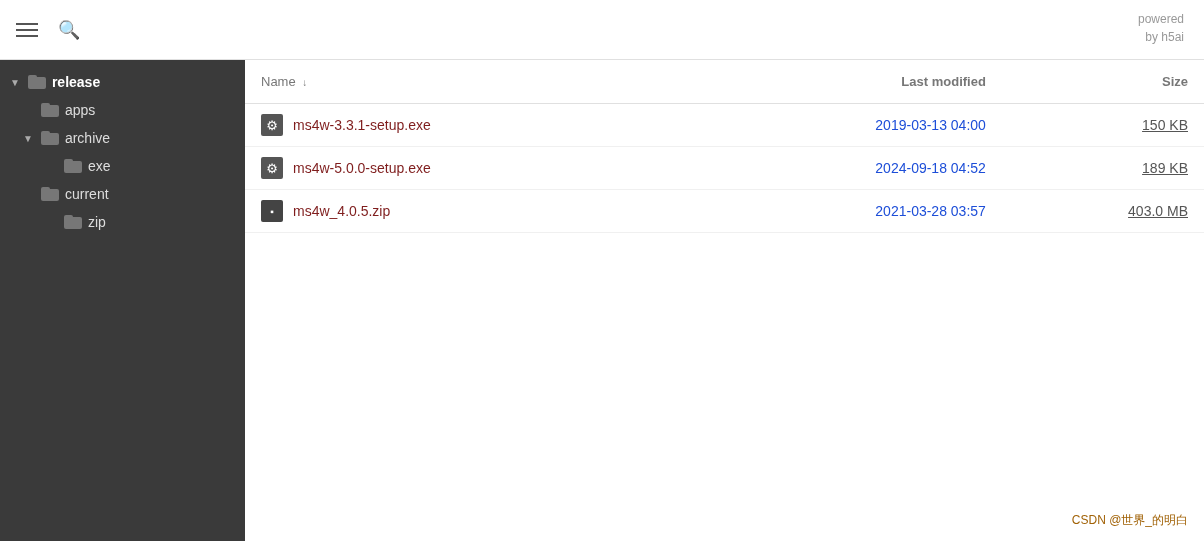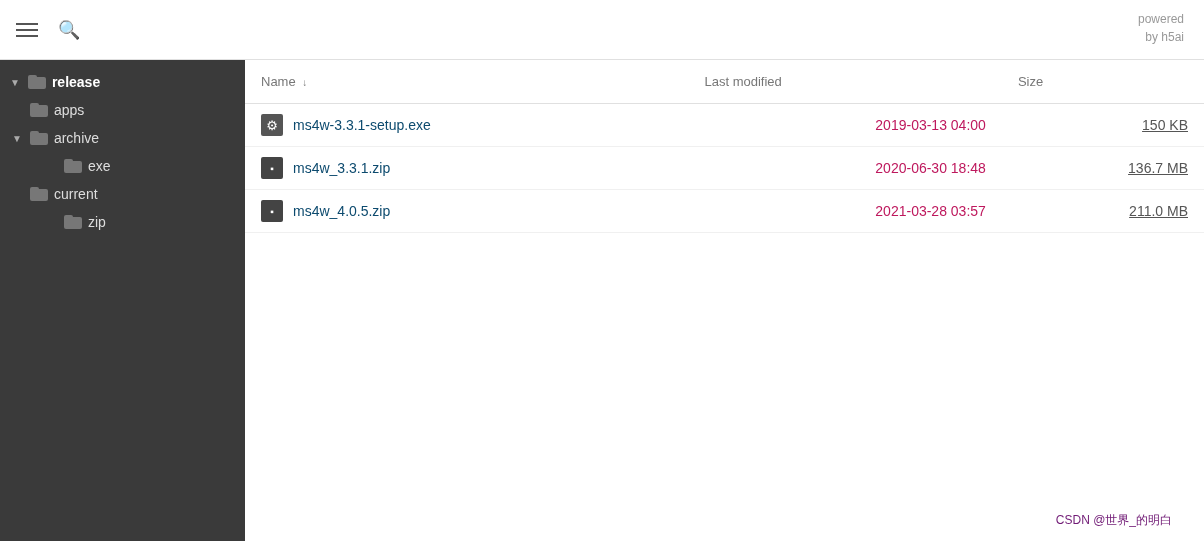--- a/index.html
+++ b/index.html
@@ -76,21 +76,21 @@
     .sidebar-item {
       display: flex;
       align-items: center;
       padding: 6px 12px;
       cursor: pointer;
       font-size: 14px;
       color: #ddd;
       gap: 6px;
     }
     .sidebar-item.level-0 { padding-left: 10px; }
-    .sidebar-item.level-1 { padding-left: 12px; }
+    .sidebar-item.level-1 { padding-left: 23px; }
     .sidebar-item.level-2 { padding-left: 46px; }
     .sidebar-item.bold { font-weight: bold; color: #fff; }
 
     .chevron {
       font-size: 10px;
       color: #aaa;
       margin-right: 2px;
     }
     .folder-icon {
       display: inline-block;
@@ -139,30 +139,30 @@
     .file-table thead tr {
       border-bottom: 1px solid #e0e0e0;
     }
     .file-table thead th {
       padding: 14px 16px;
       font-weight: normal;
       color: #777;
       text-align: left;
       font-size: 13px;
     }
-    .file-table thead th.right { text-align: left; }
+    .file-table thead th.right { text-align: right; font-weight: bold; }
     .file-table tbody tr {
       border-bottom: 1px solid #f0f0f0;
     }
     .file-table tbody td {
       padding: 10px 16px;
       vertical-align: middle;
     }
     .file-table tbody td.right { text-align: right; color: #555; text-decoration: underline; }
-    .file-table tbody td.date { text-align: right; color: #be185d; }
+    .file-table tbody td.date { text-align: right; color: #1d4ed8; }
 
     .file-name-cell {
       display: flex;
       align-items: center;
       gap: 10px;
     }
 
     
     .icon-exe {
       width: 22px;
@@ -189,37 +189,37 @@
       justify-content: center;
       flex-shrink: 0;
     }
     .icon-zip::before {
       content: '▪';
       color: #fff;
       font-size: 10px;
     }
 
     .file-link {
-      color: #0c4a6e;
+      color: #7f1d1d;
       text-decoration: none;
       cursor: pointer;
     }
     .file-link.underlined {
       text-decoration: underline;
       text-decoration-color: #cc0000;
       text-decoration-thickness: 2px;
     }
 
     
     .watermark {
       position: fixed;
       bottom: 12px;
-      right: 32px;
+      right: 16px;
       font-size: 12px;
-      color: #701a75;
+      color: #a16207;
     }
 
     .sort-arrow {
       font-size: 10px;
       margin-left: 3px;
     }
   </style>
 </head>
 <body>
 
@@ -295,35 +295,35 @@
         <div class="icon-exe"></div>
         <span class="file-link">ms4w-3.3.1-setup.exe</span>
       </div>
     </td>
     <td class="date">2019-03-13 04:00</td>
     <td class="right">150 KB</td>
   </tr>
           <tr>
     <td>
       <div class="file-name-cell">
-        <div class="icon-zip"></div>
-        <span class="file-link">ms4w_3.3.1.zip</span>
+        <div class="icon-exe"></div>
+        <span class="file-link">ms4w-5.0.0-setup.exe</span>
       </div>
     </td>
-    <td class="date">2020-06-30 18:48</td>
-    <td class="right">136.7 MB</td>
+    <td class="date">2024-09-18 04:52</td>
+    <td class="right">189 KB</td>
   </tr>
           <tr>
     <td>
       <div class="file-name-cell">
         <div class="icon-zip"></div>
         <span class="file-link">ms4w_4.0.5.zip</span>
       </div>
     </td>
     <td class="date">2021-03-28 03:57</td>
-    <td class="right">211.0 MB</td>
+    <td class="right">403.0 MB</td>
   </tr>
         </tbody>
     </table>
   </main>
 </div>
 
 <div class="watermark">CSDN @世界_的明白</div>
 
 </body></html>

